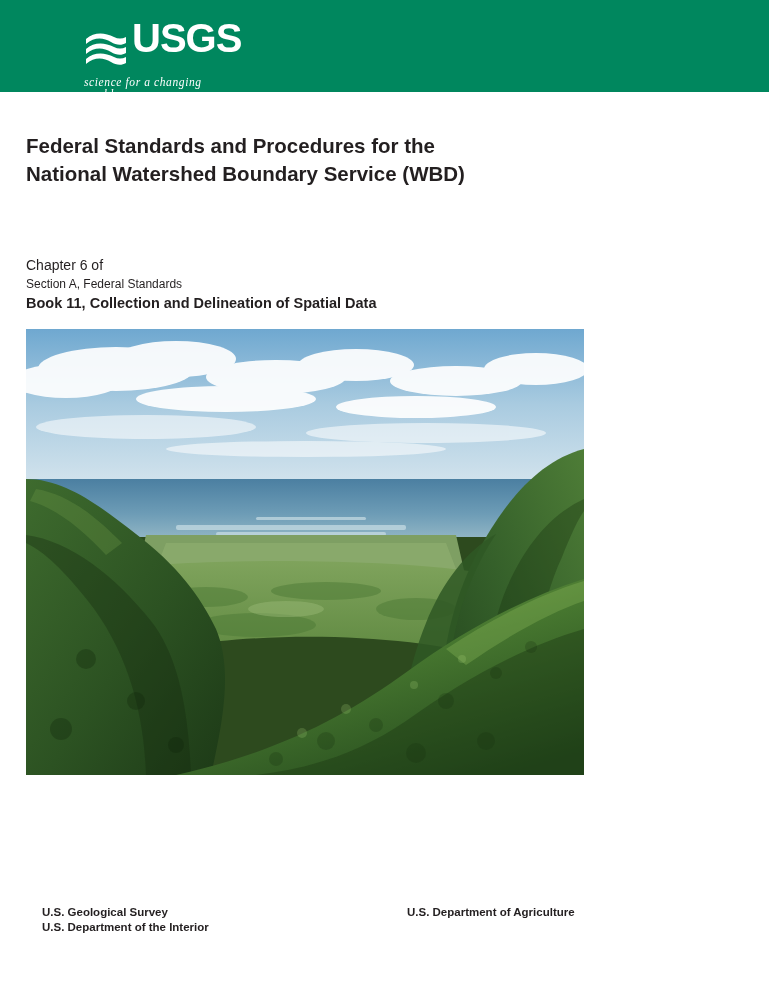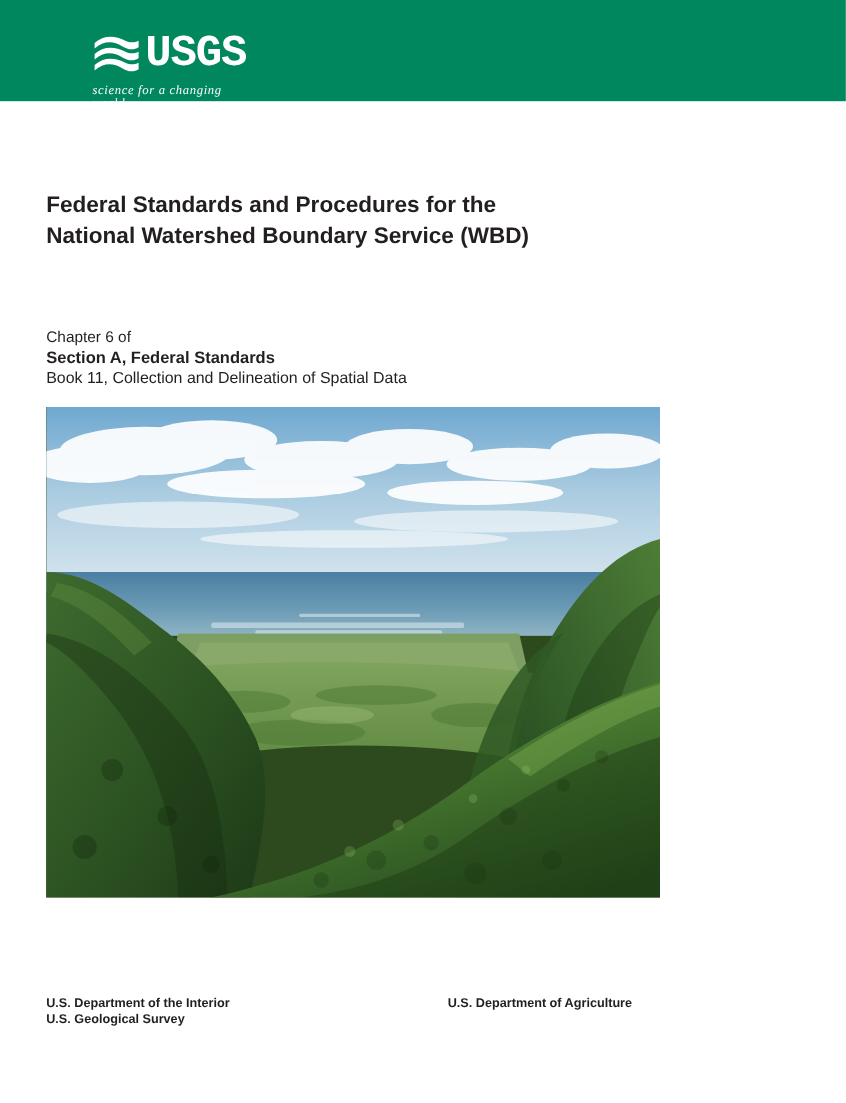--- a/index.html
+++ b/index.html
@@ -28,22 +28,22 @@
     position: absolute;
     left: 42px;
     top: 18px;
     width: 180px;
     height: 58px;
     display: block;
   }
   .logo-wordmark {
     position: absolute;
     left: 90px;
-    top: 12px;
-    font-family: Liberation Mono, monospace;
+    top: 0;
+    font-family: Liberation Sans, sans-serif;
     font-weight: bold;
     font-size: 40px;
     letter-spacing: -1px;
     color: #ffffff;
     line-height: 40px;
   }
   .logo-tagline {
     position: absolute;
     left: 42px;
     top: 58px;
@@ -57,23 +57,22 @@
     position: absolute;
     left: 42px;
     top: 12px;
     width: 44px;
     height: 42px;
   }
 
   
   .page-body {
     position: relative;
-    padding-left: 42px;
+    padding-left: 26px;
     padding-right: 42px;
-    margin-top: 41px;
   }
 
   .doc-title {
     margin: 0;
     padding-top: 40px;
     font-size: 20.5px;
     font-weight: bold;
     line-height: 28px;
     color: #231f20;
     max-width: 560px;
@@ -83,27 +82,27 @@
   .series-block {
     margin-top: 68px;
     line-height: 19px;
   }
   .series-chapter {
     font-size: 14px;
     font-weight: normal;
     color: #231f20;
   }
   .series-section {
-    font-size: 15px;
-    font-weight: bold;
+    font-size: 12px;
+    font-weight: normal;
     color: #231f20;
   }
   .series-book {
     font-size: 14.5px;
-    font-weight: normal;
+    font-weight: bold;
     color: #231f20;
   }
 
   
   .cover-photo {
     position: relative;
     margin-top: 16px;
     width: 558px;
     height: 446px;
     overflow: hidden;
@@ -298,21 +297,21 @@
           <circle cx="150" cy="416" r="8"></circle>
       </g>
     </svg>
   </div>
 
 
 </div>
 
 <div class="agencies">
   <div class="agency-col first">
+    <span class="agency-line">U.S. Geological Survey</span>
     <span class="agency-line">U.S. Department of the Interior</span>
-    <span class="agency-line">U.S. Geological Survey</span>
   </div>
   <div class="agency-col">
     <span class="agency-line">U.S. Department of Agriculture</span>
   </div>
 </div>
 
 <div class="bottom-edge"></div>
 
 </body></html>

